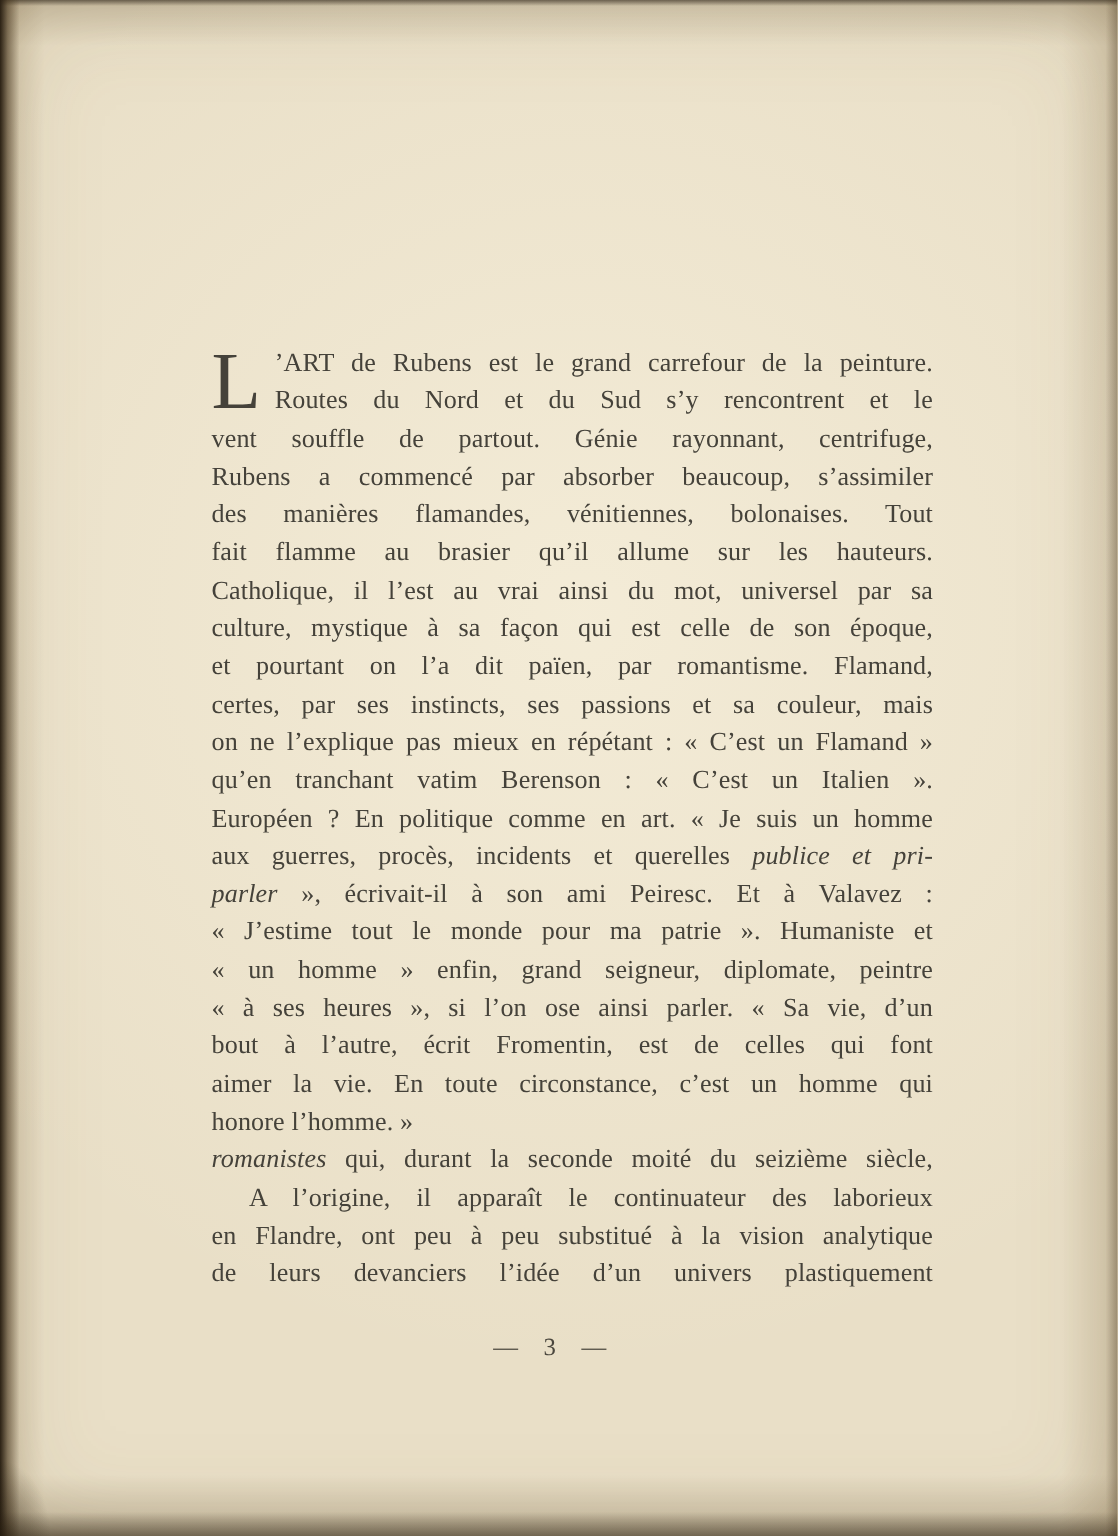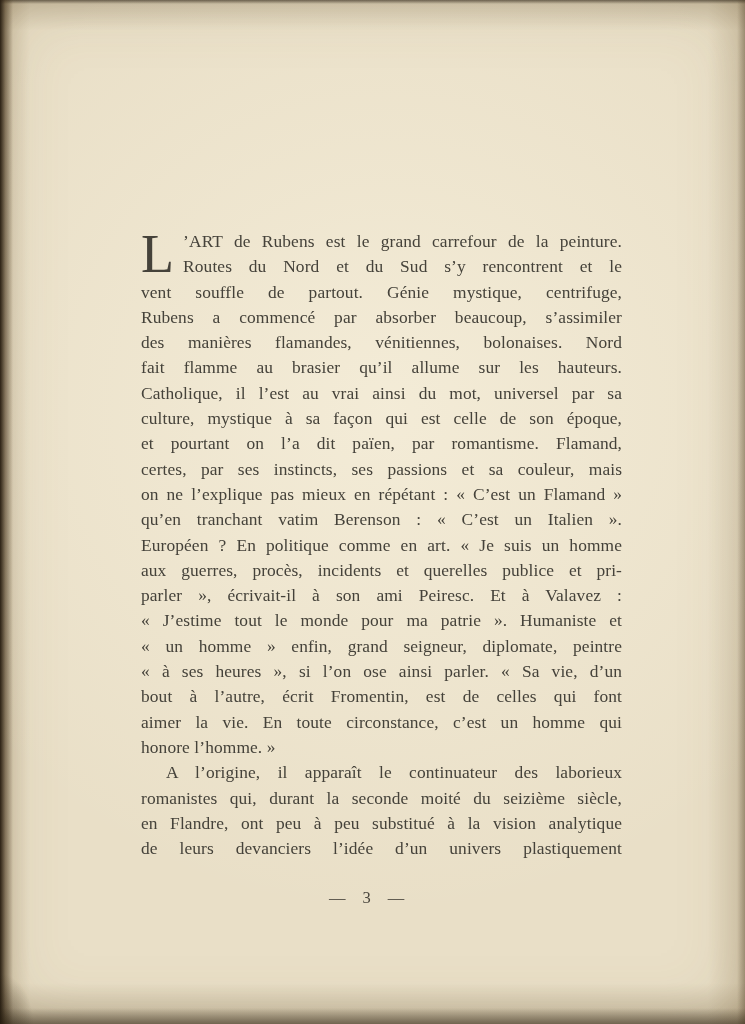--- a/index.html
+++ b/index.html
@@ -51,21 +51,21 @@
     line-height: 25.3px;
     color: #45423a;
     letter-spacing: 0.1px;
   }
   .line {
     text-align: justify;
     text-align-last: justify;
   }
   .line.no-just { text-align-last: left; }
   .line.indent { text-indent: 25px; }
-  .it { }
+  .it { font-style: italic; }
   .dropcap {
     float: left;
     font-size: 54px;
     line-height: 0.8;
     height: 47px;
     padding: 4px 9px 0 0;
     color: #45423a;
   }
   .page-number {
     position: absolute;
@@ -85,41 +85,41 @@
   <div class="edge-top"></div>
   <div class="edge-left"></div>
   <div class="edge-right"></div>
   <div class="edge-bottom"></div>
   <div class="corner-bl"></div>
 
   <div class="text-column">
       <span class="dropcap">L</span>
       <div class="line"><span>’ART de Rubens est le grand carrefour de la peinture.</span></div>
       <div class="line"><span>Routes du Nord et du Sud s’y rencontrent et le</span></div>
-      <div class="line"><span>vent souffle de partout. Génie mystique, centrifuge,</span></div>
+      <div class="line"><span>vent souffle de partout. Génie rayonnant, centrifuge,</span></div>
       <div class="line"><span>Rubens a commencé par absorber beaucoup, s’assimiler</span></div>
-      <div class="line"><span>des manières flamandes, vénitiennes, bolonaises. Nord</span></div>
+      <div class="line"><span>des manières flamandes, vénitiennes, bolonaises. Tout</span></div>
       <div class="line"><span>fait flamme au brasier qu’il allume sur les hauteurs.</span></div>
       <div class="line"><span>Catholique, il l’est au vrai ainsi du mot, universel par sa</span></div>
       <div class="line"><span>culture, mystique à sa façon qui est celle de son époque,</span></div>
       <div class="line"><span>et pourtant on l’a dit païen, par romantisme. Flamand,</span></div>
       <div class="line"><span>certes, par ses instincts, ses passions et sa couleur, mais</span></div>
       <div class="line"><span>on ne l’explique pas mieux en répétant : « C’est un Flamand »</span></div>
       <div class="line"><span>qu’en tranchant vatim Berenson : « C’est un Italien ».</span></div>
       <div class="line"><span>Européen ? En politique comme en art. « Je suis un homme</span></div>
       <div class="line"><span>aux guerres, procès, incidents et querelles </span><span class="it">publice et pri-</span></div>
       <div class="line"><span class="it">parler</span><span> », écrivait-il à son ami Peiresc. Et à Valavez :</span></div>
       <div class="line"><span>« J’estime tout le monde pour ma patrie ». Humaniste et</span></div>
       <div class="line"><span>« un homme » enfin, grand seigneur, diplomate, peintre</span></div>
       <div class="line"><span>« à ses heures », si l’on ose ainsi parler. « Sa vie, d’un</span></div>
       <div class="line"><span>bout à l’autre, écrit Fromentin, est de celles qui font</span></div>
       <div class="line"><span>aimer la vie. En toute circonstance, c’est un homme qui</span></div>
       <div class="line no-just"><span>honore l’homme. »</span></div>
+      <div class="line"><span class="it">romanistes</span><span> qui, durant la seconde moité du seizième siècle,</span></div>
       <div class="line indent"><span>A l’origine, il apparaît le continuateur des laborieux</span></div>
-      <div class="line"><span class="it">romanistes</span><span> qui, durant la seconde moité du seizième siècle,</span></div>
       <div class="line"><span>en Flandre, ont peu à peu substitué à la vision analytique</span></div>
       <div class="line"><span>de leurs devanciers l’idée d’un univers plastiquement</span></div>
     </div>
 
   <div class="page-number">
     <span class="dash">—</span><span class="num">3</span><span class="dash">—</span>
   </div>
 </div>
 
 </body></html>

